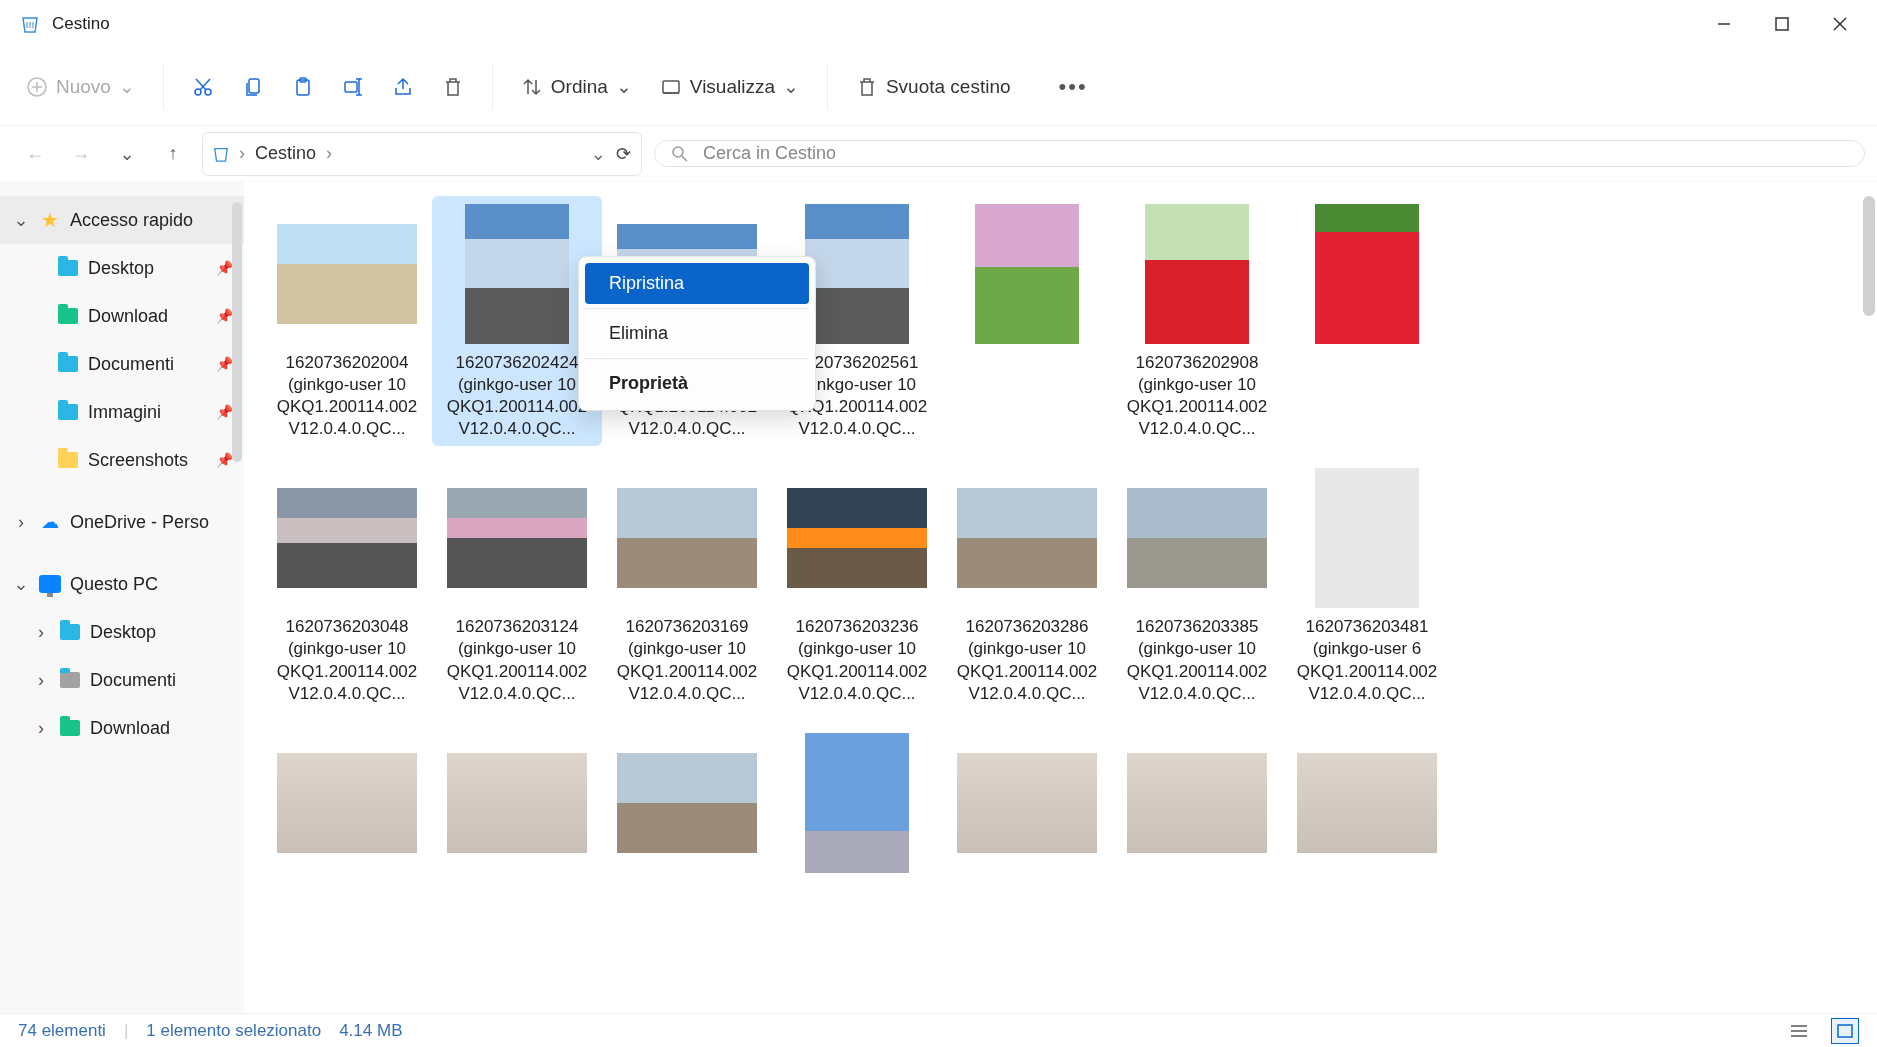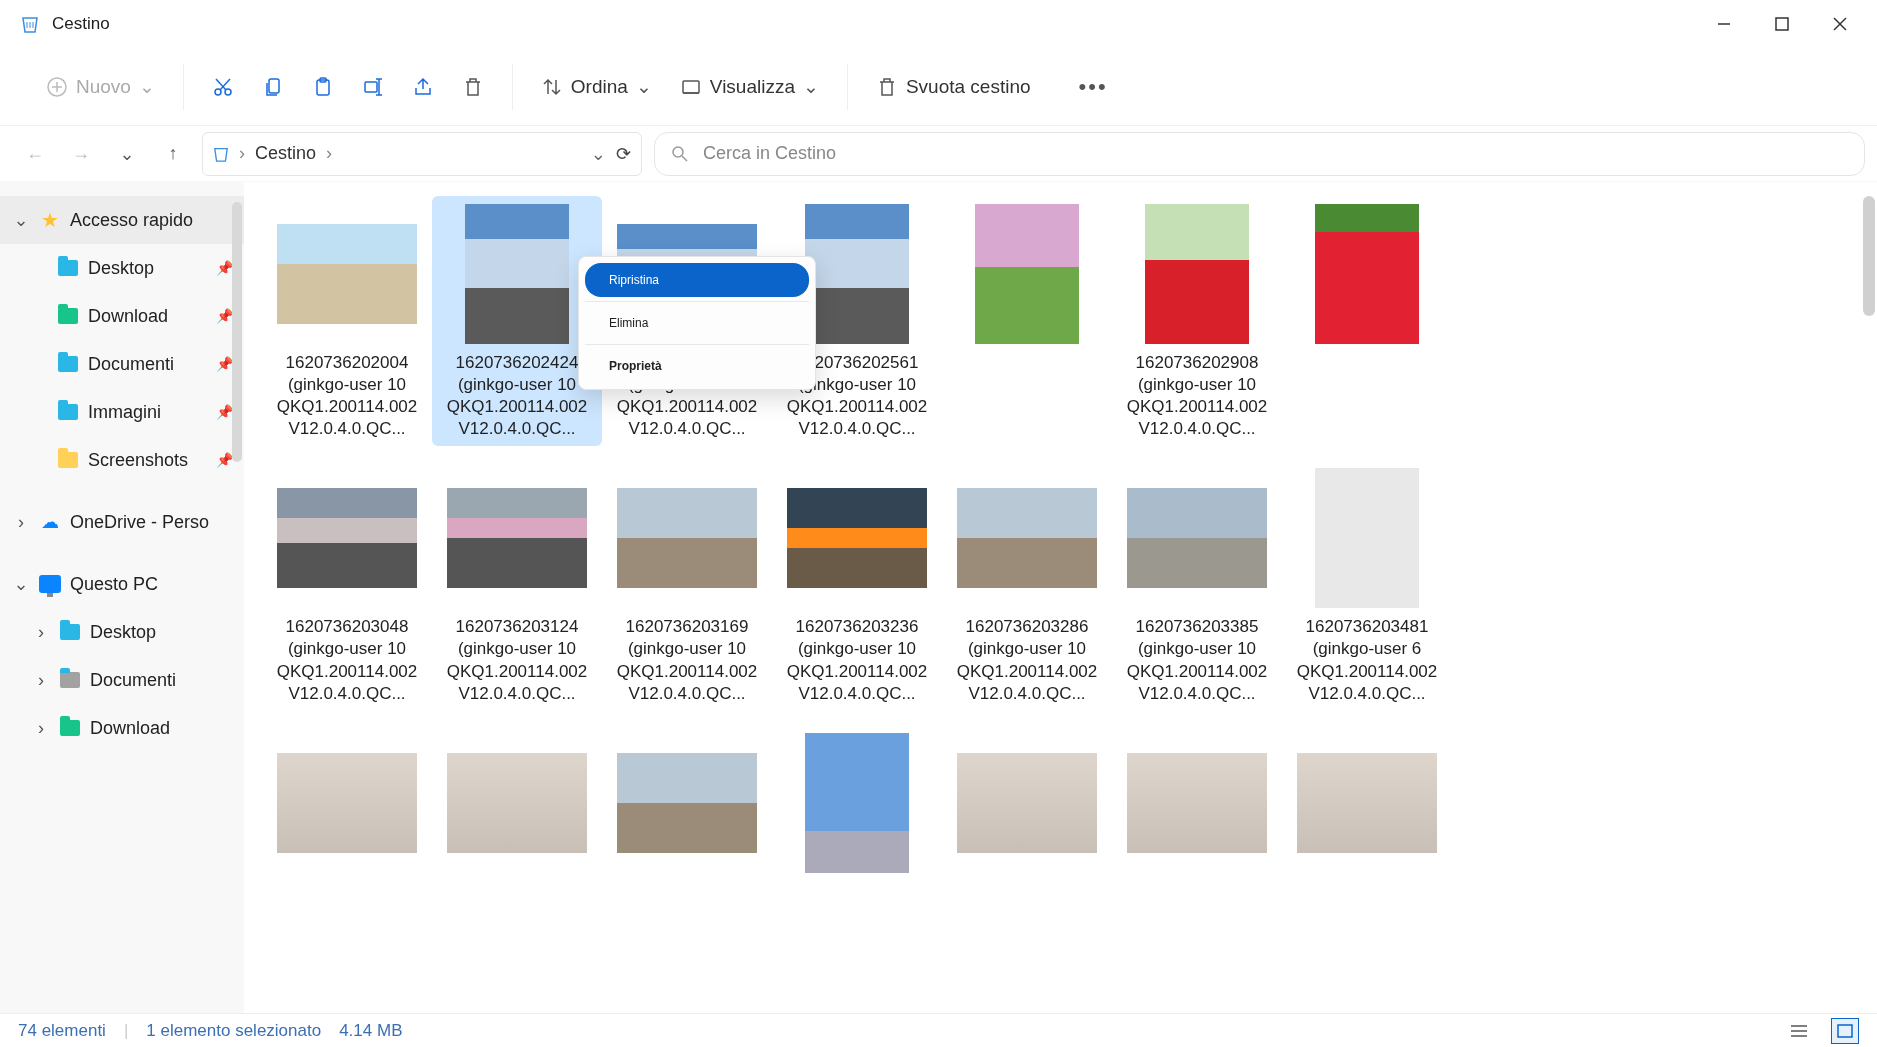--- a/index.html
+++ b/index.html
@@ -6,35 +6,35 @@
 body { width: 1877px; height: 1047px; background: #ffffff; overflow: hidden; display: flex; flex-direction: column; position: relative; }
 
 
 .titlebar { height: 48px; display: flex; align-items: center; padding: 0 8px; }
 .titlebar .icon { width: 20px; height: 20px; margin: 0 12px; display: inline-flex; align-items: center; justify-content: center; }
 .titlebar .title { font-size: 17px; color: #202020; }
 .titlebar .spacer { flex: 1; }
 .titlebar .winbtn { width: 58px; height: 38px; display: inline-flex; align-items: center; justify-content: center; font-size: 16px; color: #333; }
 
 
-.toolbar { height: 78px; display: flex; align-items: center; padding: 0 32px; gap: 0; border-bottom: 1px solid #f0f0f0; }
+.toolbar { height: 78px; display: flex; align-items: center; padding: 0 12px; gap: 0; border-bottom: 1px solid #f0f0f0; }
 .tool-btn { display: inline-flex; align-items: center; color: #888; font-size: 19px; padding: 10px 14px; border-radius: 6px; }
 .tool-btn.enabled { color: #1a6bdd; }
 .tool-sep { width: 1px; height: 46px; background: #eee; margin: 0 14px; }
 .tool-label { font-size: 19px; color: #333; margin-left: 8px; }
 .tool-icon { width: 22px; height: 22px; display: inline-flex; align-items: center; justify-content: center; }
 
 
 .navrow { height: 56px; display: flex; align-items: center; padding: 8px 12px 8px 18px; gap: 12px; border-bottom: 1px solid #f8f8f8; }
 .nav-btn { width: 34px; height: 34px; display: inline-flex; align-items: center; justify-content: center; color: #555; font-size: 18px; }
 .nav-btn.disabled { color: #bbb; }
 .addressbar { flex: 0 0 440px; height: 44px; border: 1px solid #e5e5e5; border-radius: 6px; display: flex; align-items: center; padding: 0 10px; gap: 10px; color: #333; font-size: 18px; }
 .addressbar .crumb-sep { color: #888; }
 .addressbar .spacer { flex: 1; }
-.searchbar { flex: 1; height: 44px; border: 1px solid #e5e5e5; border-radius: 14px; display: flex; align-items: center; padding: 0 16px; gap: 14px; color: #888; font-size: 18px; }
+.searchbar { flex: 1; height: 27px; border: 1px solid #e5e5e5; border-radius: 14px; display: flex; align-items: center; padding: 0 16px; gap: 14px; color: #888; font-size: 18px; }
 .searchbar input { border: none; outline: none; font-size: 18px; flex: 1; color: #333; }
 .searchbar input::placeholder { color: #888; }
 
 
 .body { flex: 1; display: flex; min-height: 0; }
 .sidebar { width: 244px; background: #f8f8f9; overflow-y: auto; padding-top: 14px; position: relative; }
 .sidebar-scroll-thumb { position: absolute; right: 2px; top: 20px; width: 10px; height: 260px; background: #d8d8d8; border-radius: 5px; }
 .side-item { display: flex; align-items: center; height: 48px; padding: 0 10px 0 12px; font-size: 18px; color: #222; gap: 8px; }
 .side-item .chev { width: 18px; text-align: center; color: #555; }
 .side-item .icn { width: 24px; height: 24px; display: inline-flex; align-items: center; justify-content: center; }
@@ -71,21 +71,21 @@
 .img-road-pink { background: linear-gradient(#9aa6b0 0 30%, #d9a8c0 30% 50%, #555 50% 100%); }
 .img-goose { background: linear-gradient(#b8c8d4 0 50%, #9a8c78 50% 100%); }
 .img-orange-sunset { background: linear-gradient(#334455 0 40%, #ff8c1a 40% 60%, #6a5a48 60% 100%); }
 .img-bird-water { background: linear-gradient(#aabccc 0 50%, #9b9890 50% 100%); }
 .img-fog { background: #e8e8e9; }
 .img-sky-branch { background: linear-gradient(#6aa0de 0 70%, #aab 70% 100%); }
 .img-blur { background: linear-gradient(#ded5cd, #c8bfb6); }
 
 
 .ctx-menu { position: absolute; background: #fdfdfd; border: 1px solid #e4e4e4; border-radius: 8px; box-shadow: 0 8px 24px rgba(0,0,0,.15); padding: 6px; width: 238px; z-index: 100; }
-.ctx-item { padding: 10px 24px; font-size: 12px; color: #222; border-radius: 16px; }
+.ctx-item { padding: 10px 24px; font-size: 18px; color: #222; border-radius: 4px; }
 .ctx-item.hl { background: #0a64c9; color: #fff; }
 .ctx-item.bold { font-weight: 600; }
 .ctx-sep { height: 1px; background: #e8e8e8; margin: 4px 0; }
 
 
 .statusbar { height: 34px; border-top: 1px solid #eee; display: flex; align-items: center; padding: 0 18px; font-size: 17px; color: #3a6fb3; gap: 18px; }
 .statusbar .sep { color: #ccc; }
 .statusbar .spacer { flex: 1; }
 .statusbar .viewbtn { width: 28px; height: 26px; display: inline-flex; align-items: center; justify-content: center; border: 1px solid transparent; }
 .statusbar .viewbtn.active { border: 1px solid #0a64c9; background: #e6f1fb; }

